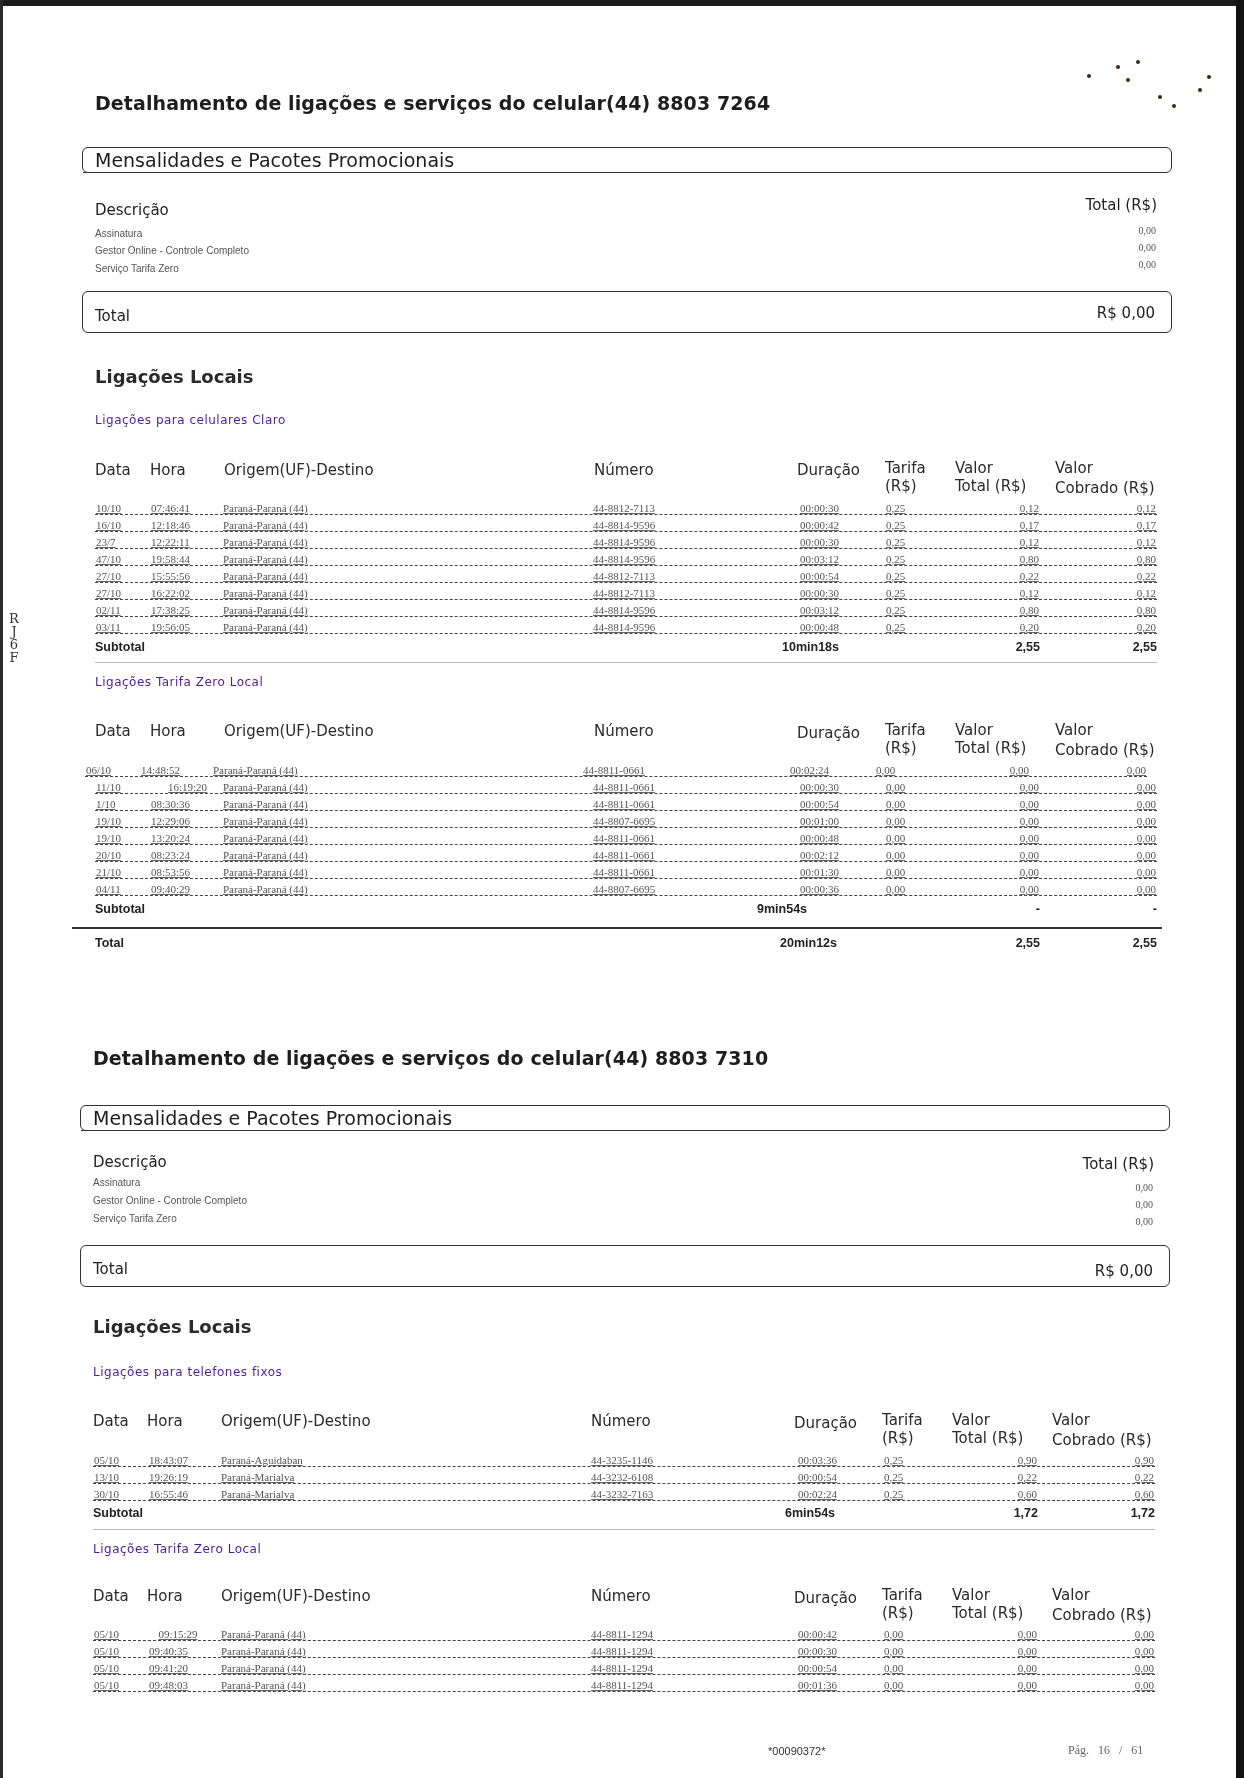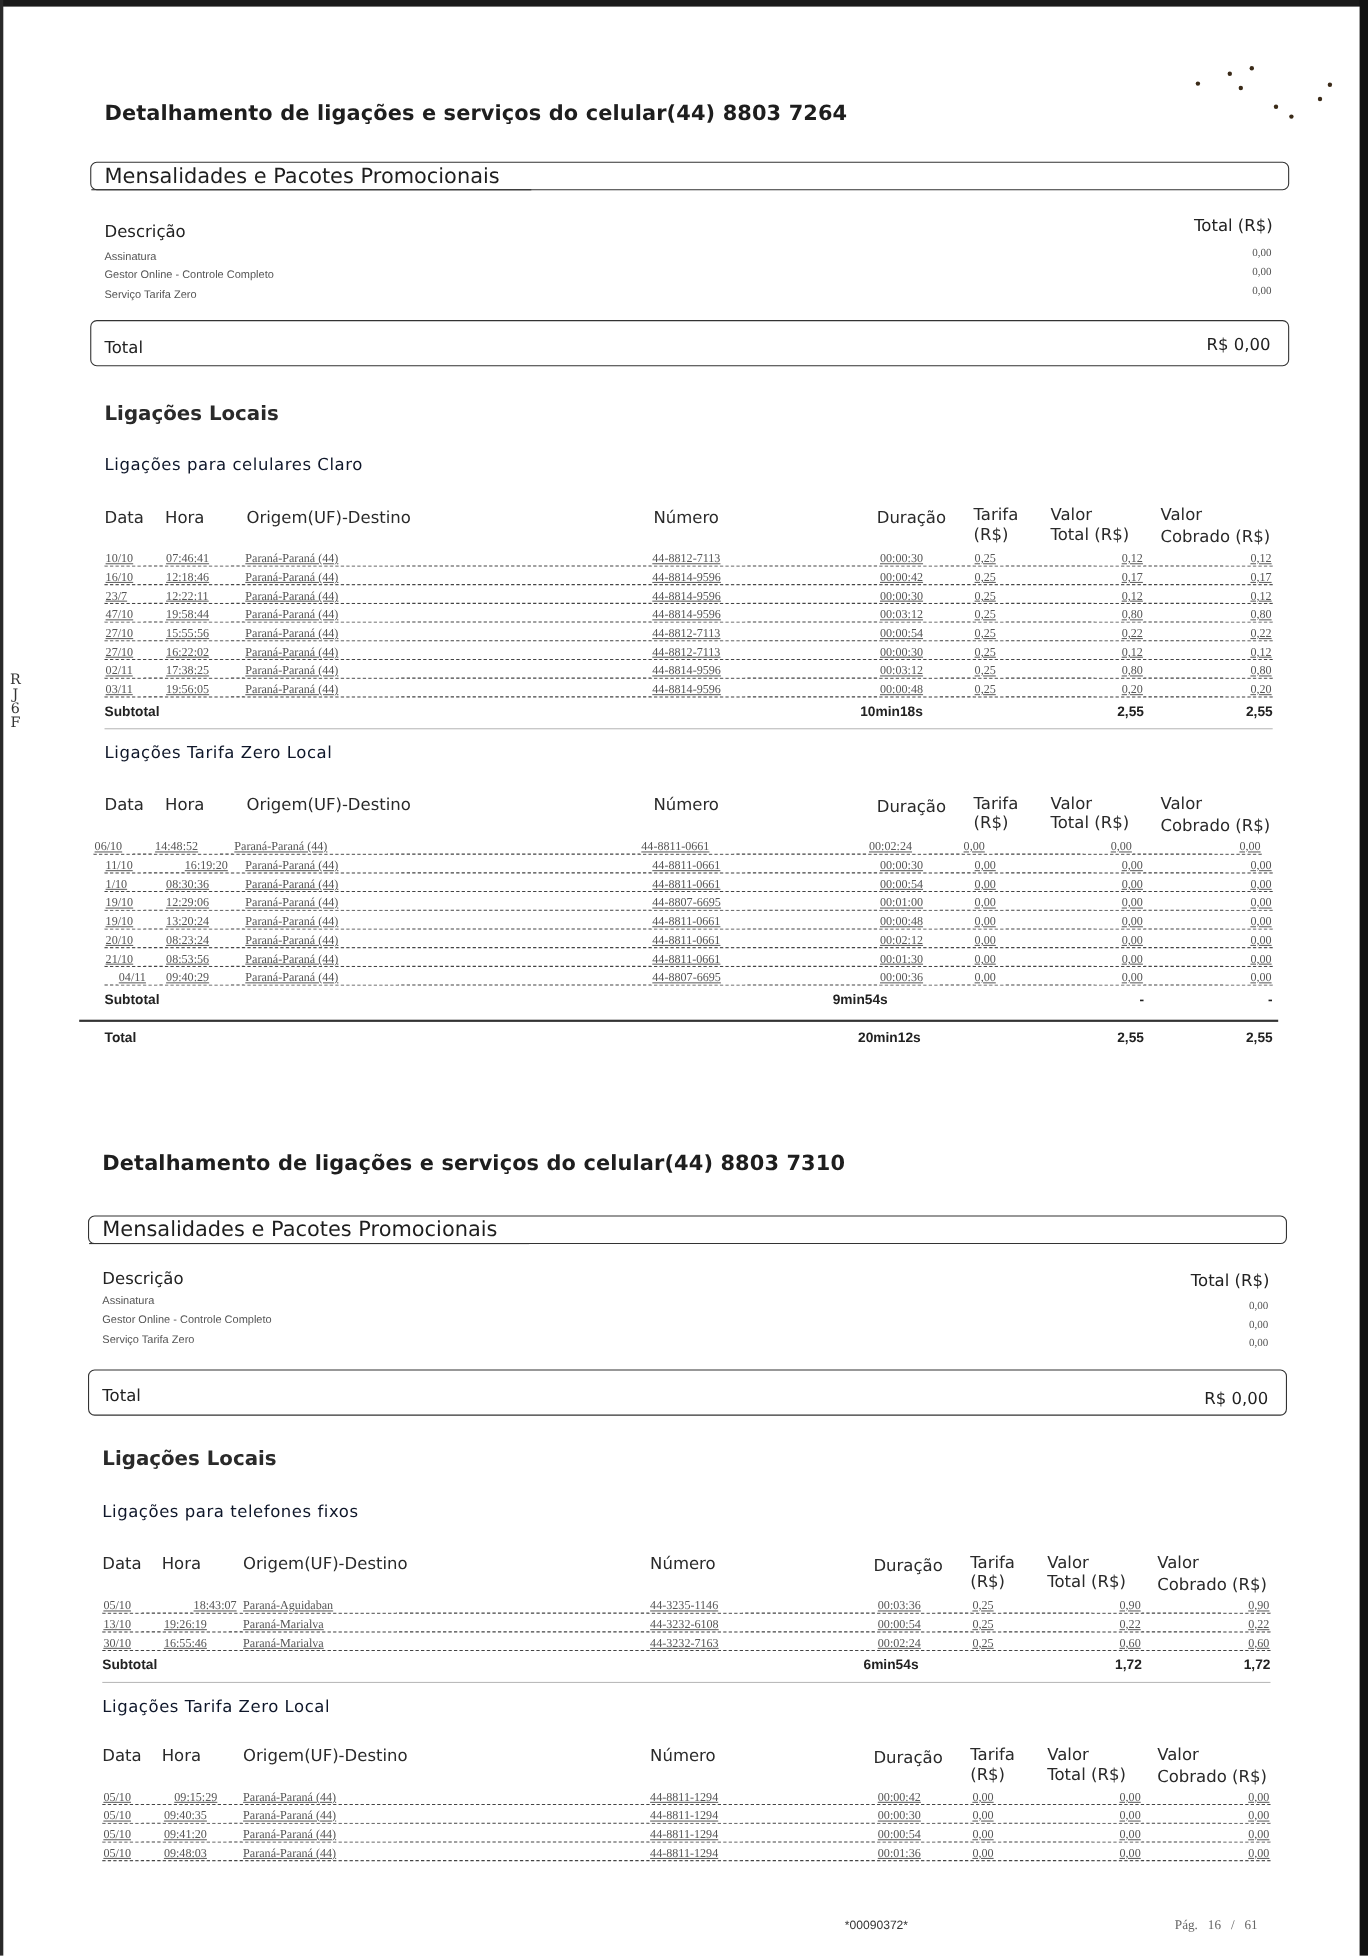--- a/index.html
+++ b/index.html
@@ -25,21 +25,21 @@
     .desc-head { position: absolute; left: 95px; font-size: 15px; color: #222; }
     .desc-head-right { position: absolute; right: 87px; font-size: 15px; color: #222; }
     .desc-item { position: absolute; left: 95px; font-family: "Liberation Sans", sans-serif; font-size: 10px; color: #555; }
     .desc-val { position: absolute; right: 88px; font-family: "Liberation Serif", serif; font-size: 10px; color: #555; }
 
     .total-box { position: absolute; left: 82px; width: 1090px; height: 42px; border: 1.5px solid #333; border-radius: 6px; }
     .total-box .lbl { position: absolute; left: 12px; top: 15px; font-size: 15px; color: #222; }
     .total-box .val { position: absolute; right: 16px; top: 12px; font-size: 15px; color: #222; }
 
     .section-title { position: absolute; left: 95px; font-size: 18px; font-weight: bold; color: #2a2a2a; }
-    .sub-title { position: absolute; left: 95px; font-size: 15px; color: #0f172a; letter-spacing: 0.5px; }
+    .sub-title { position: absolute; left: 95px; font-size: 12px; color: #4c1d95; letter-spacing: 0.5px; }
 
     .col-head { position: absolute; font-size: 15px; color: #2a2a2a; line-height: 18px; }
 
     .row { position: absolute; left: 95px; width: 1062px; height: 17px; }
     .row .dash { position: absolute; left: 0; right: 0; bottom: 1px; border-bottom: 1.3px dashed #444; }
     .row .c { position: absolute; bottom: 2px; font-family: "Liberation Serif", serif; font-size: 11px; color: #555; background: #fff; padding: 0 1px; text-decoration: underline; text-decoration-color: #666; }
     .row .r { text-align: right; }
 
     .subtotal { position: absolute; left: 95px; width: 1062px; height: 18px; font-family: "Liberation Sans", sans-serif; font-weight: bold; font-size: 12.5px; color: #222; }
     .subtotal span { position: absolute; top: 0; }
@@ -313,21 +313,21 @@
       <span class="c" style="left: 55px; min-width: 60px;">08:53:56</span>
       <span class="c" style="left: 127px; min-width: 140px;">Paraná-Paraná (44)</span>
       <span class="c" style="left: 497px; min-width: 85px;">44-8811-0661</span>
       <span class="c" style="left: 704px; min-width: 55px;">00:01:30</span>
       <span class="c" style="left: 790px; min-width: 28px;">0,00</span>
       <span class="c r" style="left: 900px; min-width: 45px;">0,00</span>
       <span class="c r" style="left: 1017px; min-width: 45px;">0,00</span>
     </div>
     <div class="row" style="top: 880px; left: 95px;">
       <div class="dash"></div>
-      <span class="c" style="left: 12px; min-width: 36px;">04/11</span>
+      <span class="c" style="left: 0px; min-width: 36px;">04/11</span>
       <span class="c" style="left: 55px; min-width: 60px;">09:40:29</span>
       <span class="c" style="left: 127px; min-width: 140px;">Paraná-Paraná (44)</span>
       <span class="c" style="left: 497px; min-width: 85px;">44-8807-6695</span>
       <span class="c" style="left: 704px; min-width: 55px;">00:00:36</span>
       <span class="c" style="left: 790px; min-width: 28px;">0,00</span>
       <span class="c r" style="left: 900px; min-width: 45px;">0,00</span>
       <span class="c r" style="left: 1017px; min-width: 45px;">0,00</span>
     </div>
   </div>
 
@@ -388,21 +388,21 @@
   <div class="col-head" style="left:1052px;top:1411px">
       <div>Valor</div>
       <div style="margin-top:2px">Cobrado  (R$)</div>
     </div>
 </div>
 
 <div id="rows-s1g0">
     <div class="row" style="top: 1451px; left: 93px;">
       <div class="dash"></div>
       <span class="c" style="left: 0px; min-width: 36px;">05/10</span>
-      <span class="c" style="left: 55px; min-width: 60px; margin-left: 27px;">18:43:07</span>
+      <span class="c" style="left: 55px; min-width: 60px;">18:43:07</span>
       <span class="c" style="left: 127px; min-width: 140px;">Paraná-Aguidaban</span>
       <span class="c" style="left: 497px; min-width: 85px;">44-3235-1146</span>
       <span class="c" style="left: 704px; min-width: 55px;">00:03:36</span>
       <span class="c" style="left: 790px; min-width: 28px;">0,25</span>
       <span class="c r" style="left: 900px; min-width: 45px;">0,90</span>
       <span class="c r" style="left: 1017px; min-width: 45px;">0,90</span>
     </div>
     <div class="row" style="top: 1468px; left: 93px;">
       <div class="dash"></div>
       <span class="c" style="left: 0px; min-width: 36px;">13/10</span>

